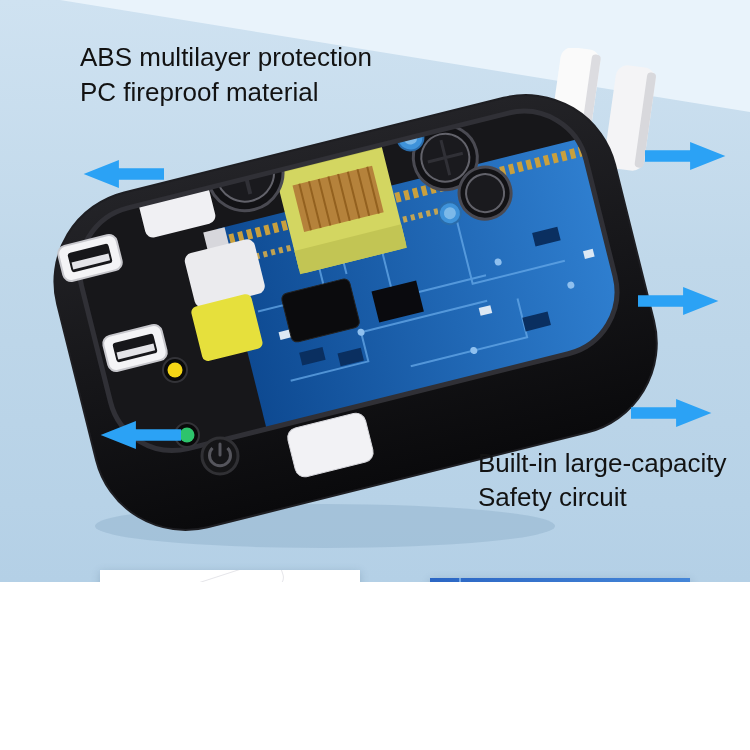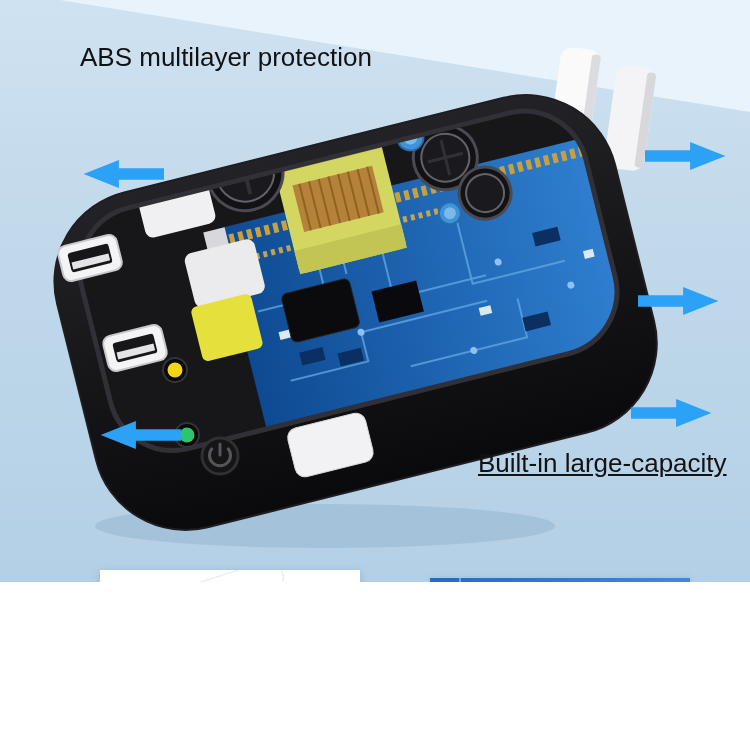--- a/index.html
+++ b/index.html
@@ -14,21 +14,21 @@
     background:linear-gradient(180deg,#cfe2f1 0%,#c0d8ea 45%,#b4d0e6 100%);
   }
   .bg-diag{
     position:absolute;left:0;top:0;width:750px;height:130px;
     background:#e9f3fb;
     clip-path:polygon(60px 0,750px 0,750px 112px);
   }
   .feature-text{position:absolute;color:var(--ink);}
   .feature-text .ln{white-space:nowrap;}
   .feature-top{left:80px;top:40px;font-size:26px;line-height:35px;}
-  .feature-right{left:478px;top:446px;font-size:26px;line-height:34px;text-decoration:underline;}
+  .feature-right{left:478px;top:446px;font-size:26px;line-height:34px;}
   .charger{position:absolute;left:45px;top:48px;width:640px;height:500px;}
   .arrow{position:absolute;width:82px;height:34px;}
   .arrow svg{width:100%;height:100%;display:block;}
   .arrow path{fill:var(--arrow);}
   .thumb{
     position:absolute;background:#ffffff;
     box-shadow:0 2px 8px rgba(60,90,120,.25);
   }
   .thumb svg{display:block;width:100%;height:100%;}
   .thumb-1{left:100px;top:570px;width:260px;height:180px;}
@@ -44,20 +44,21 @@
 </style>
 </head>
 <body>
 
 <div class="stage">
 
   <div class="bg-diag"></div>
 
   <div class="feature-text feature-top">
     <div class="ln">ABS multilayer protection</div>
+    <div class="ln">PC fireproof material</div>
   </div>
 
   <svg class="charger" viewBox="0 0 640 500">
     <defs>
       <linearGradient id="bodyGrad" x1="0" y1="0" x2="0" y2="1">
         <stop offset="0" stop-color="#232327"></stop>
           <stop offset="1" stop-color="#0a0a0c"></stop>
       </linearGradient>
       <linearGradient id="pcbGrad" x1="0" y1="0" x2="1" y2="0">
         <stop offset="0" stop-color="#0e4a92"></stop>
@@ -209,20 +210,21 @@
       </svg>
   </div>
   <div class="arrow" style="left:631px;top:396px">
     <svg viewBox="0 0 100 40">
         <path d="M0 13 H55 V3 L98 20 L55 37 V27 H0 Z"></path>
       </svg>
   </div>
 
   <div class="feature-text feature-right">
     <div class="ln">Built-in large-capacity</div>
+    <div class="ln">Safety circuit</div>
   </div>
 
   <div class="thumb thumb-1">
     <svg viewBox="0 0 260 180">
       <ellipse cx="130" cy="168" rx="105" ry="8" fill="#e3e6ea"></ellipse>
       <g transform="rotate(-12 130 90)">
         <rect x="28" y="112" width="180" height="52" rx="12" fill="#f7f7f9" stroke="#e3e3e7"></rect>
         <polygon points="34,92 210,92 224,82 48,82" fill="#f25454"></polygon>
         <polygon points="210,92 224,82 224,104 210,114" fill="#b32020"></polygon>
         <rect x="34" y="92" width="176" height="22" fill="#e02f2f"></rect>

